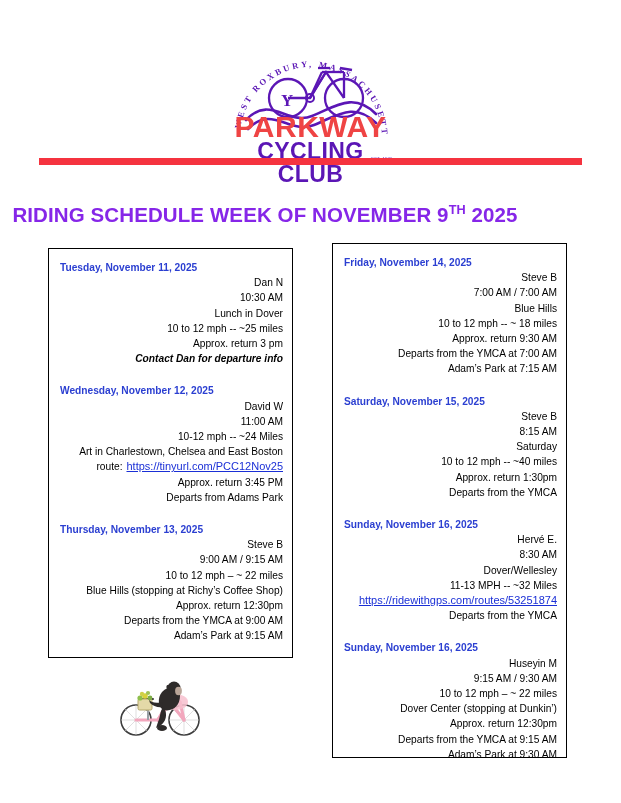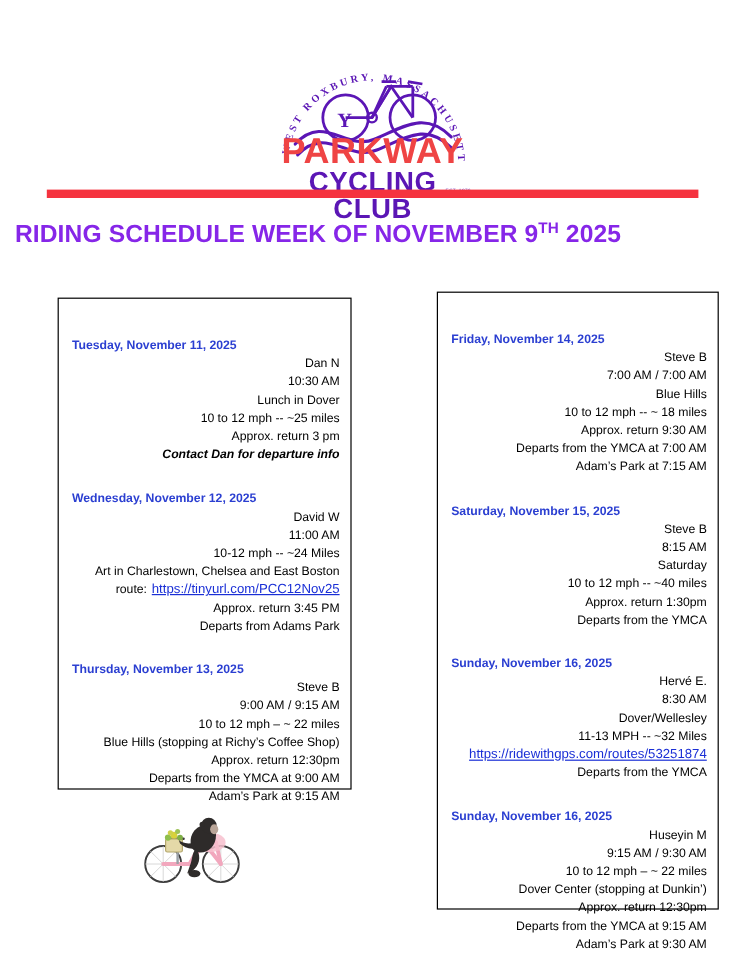--- a/index.html
+++ b/index.html
@@ -72,21 +72,21 @@
     top: 158px;
     width: 543px;
     height: 7px;
     background: #f5333f;
   }
 
   
   #page-title {
     position: absolute;
     left: 0;
-    top: 184px;
+    top: 203px;
     width: 530px;
     text-align: center;
     font-size: 20.5px;
     font-weight: bold;
     color: #8626e8;
     letter-spacing: 0.1px;
     white-space: nowrap;
   }
   #page-title sup {
     font-size: 0.62em;
@@ -101,32 +101,31 @@
     background: #ffffff;
     box-sizing: border-box;
   }
   #left-box {
     left: 48px;
     top: 248px;
     width: 245px;
     height: 410px;
   }
   #right-box {
-    left: 364px;
+    left: 332px;
     top: 243px;
     width: 235px;
     height: 515px;
   }
   .box-pad {
     padding: 11px 9px 8px 11px;
   }
 
   .ride-entry {
     margin-bottom: 17px;
-    margin-top: 21px;
   }
   .ride-entry:last-child {
     margin-bottom: 0;
   }
   .ride-date {
     color: #2b3fd1;
     font-weight: bold;
     font-size: 10.2px;
     line-height: 15.2px;
     white-space: nowrap;

